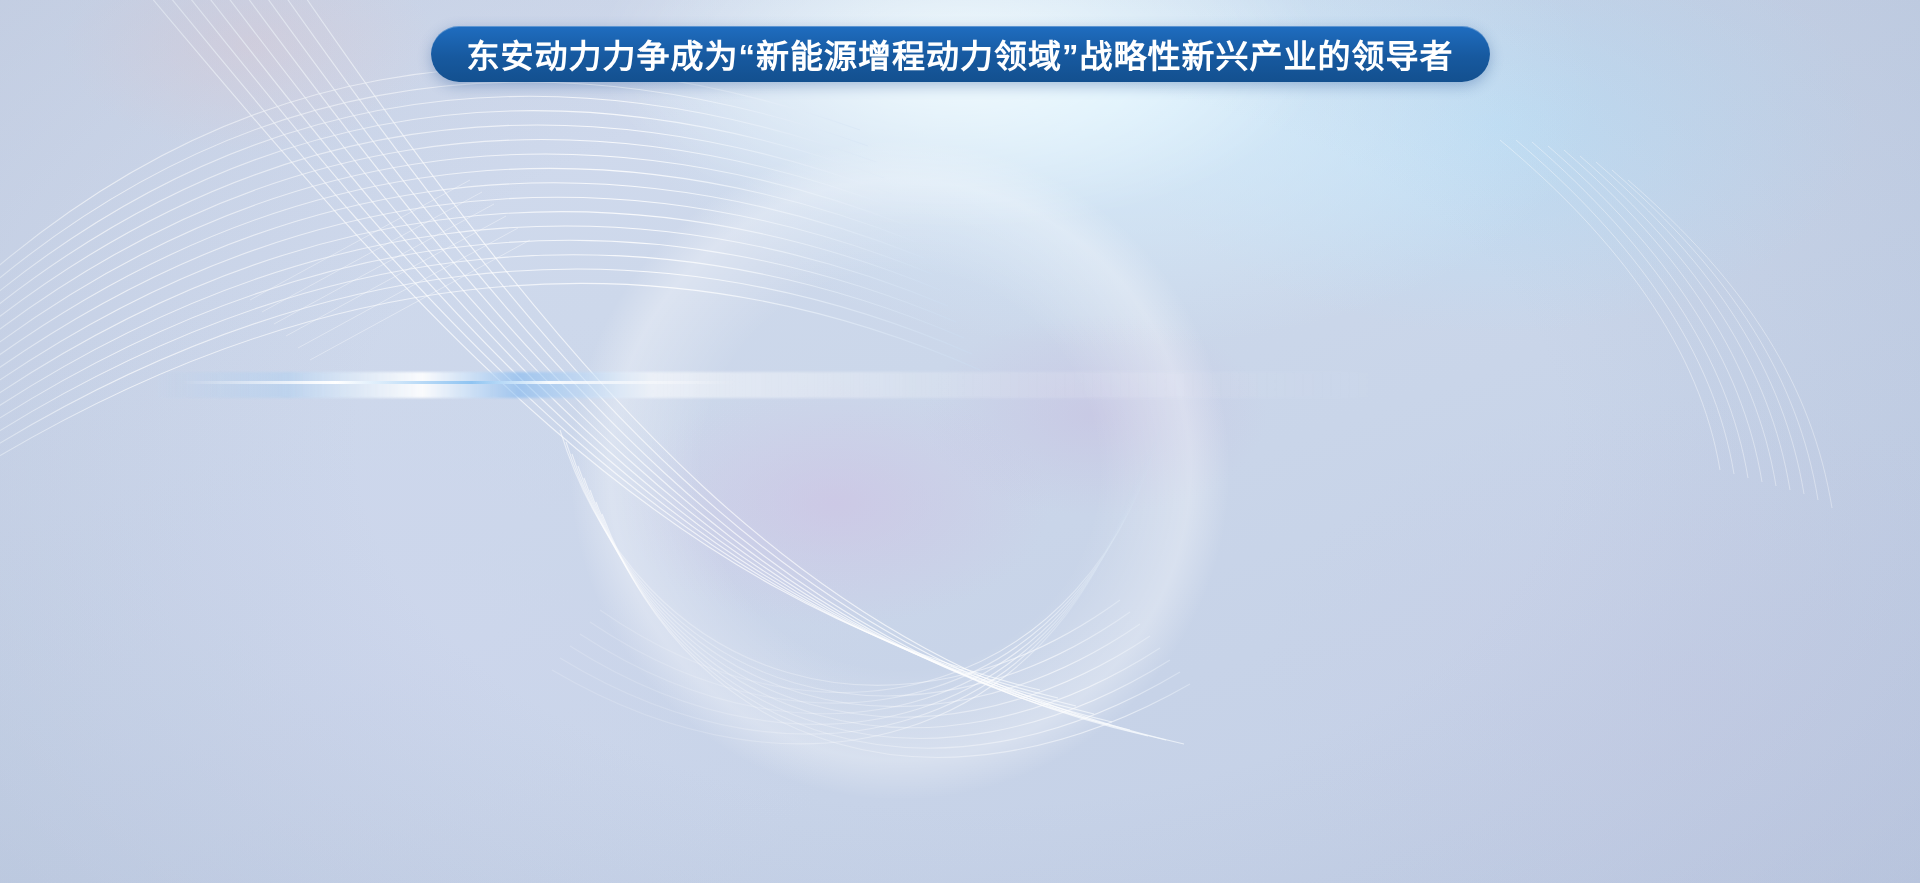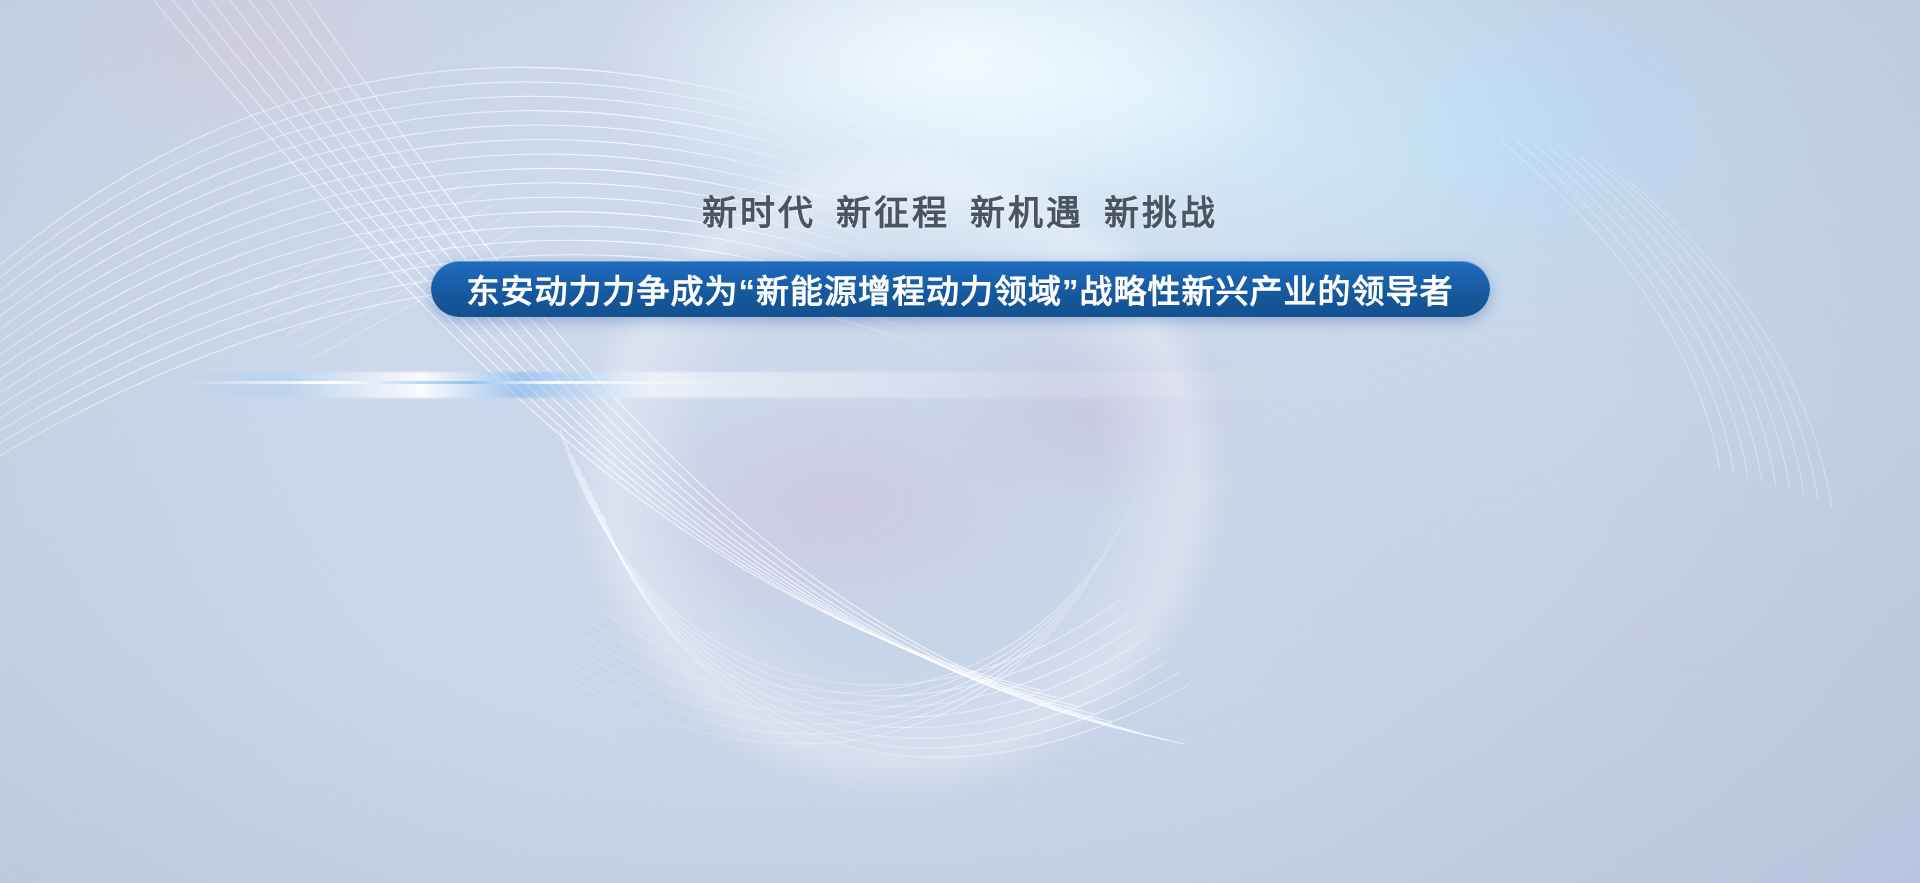--- a/index.html
+++ b/index.html
@@ -254,21 +254,18 @@
     <circle cx="900" cy="470" r="330" fill="url(#rg1)"></circle>
   </svg>
 
   <div class="bg-layer vignette"></div>
 
   <div class="sweep"></div>
   <div class="sweep-core"></div>
 
   <div class="content">
 
-    <div class="tagline">
-      <span>新时代</span><span class="gap"></span><span>新征程</span><span class="gap"></span><span>新机遇</span><span class="gap"></span><span>新挑战</span>
-    </div>
 
 
     <div class="pill">东安动力力争成为“新能源增程动力领域”战略性新兴产业的领导者</div>
 
   </div>
 </div>
 
 </body></html>

